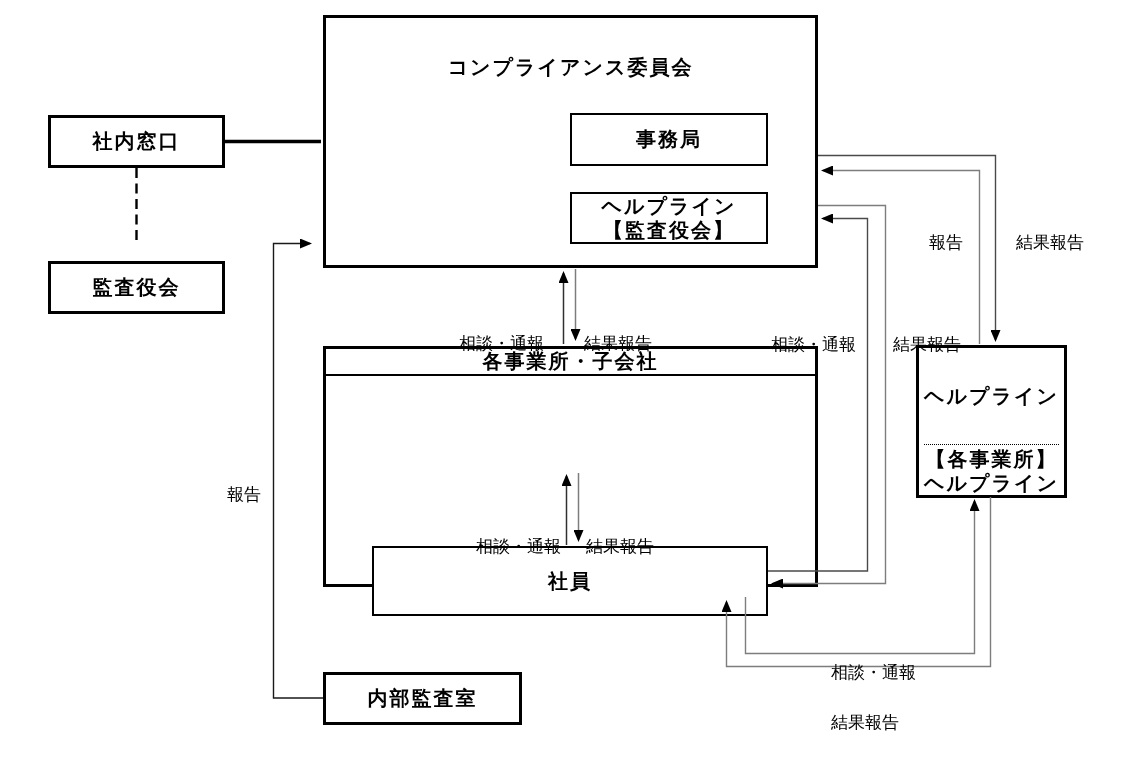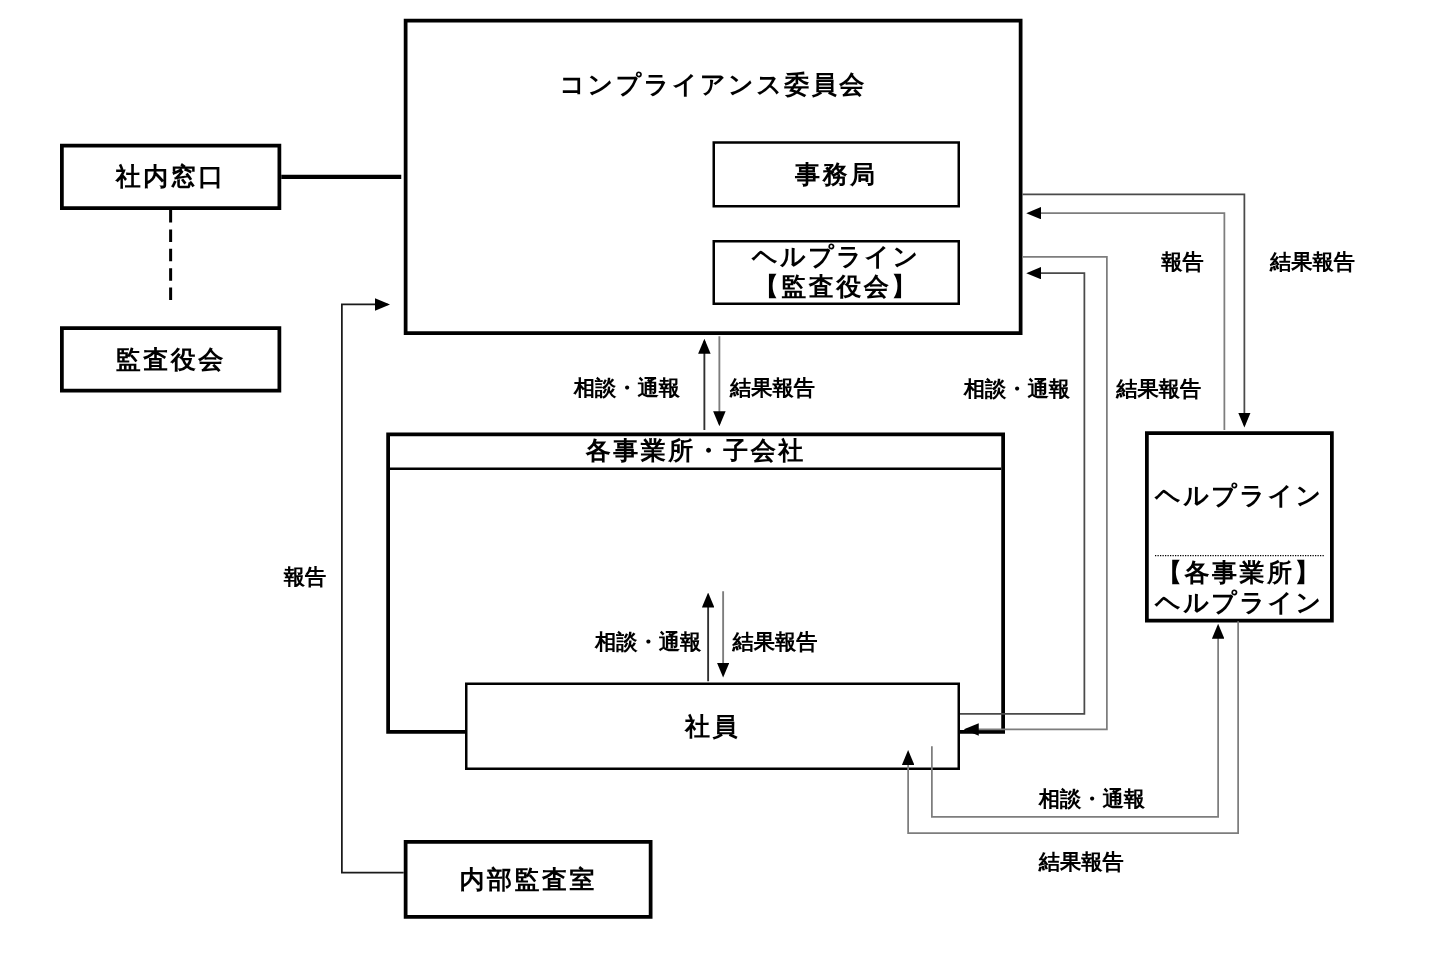--- a/index.html
+++ b/index.html
@@ -26,21 +26,21 @@
     font-weight:bold;font-size:20px;letter-spacing:2px;
   }
   .two-line{display:block;text-align:center;line-height:24px;}
   .ext-box{display:flex;flex-direction:column;padding:0;z-index:2;}
   .ext-top{
     height:99px;display:flex;align-items:center;justify-content:center;
     border-bottom:1px dotted #000;box-sizing:border-box;
   }
   .ext-bottom{flex:1;text-align:center;line-height:22px;padding-top:2px;}
   .edge-label{
-    position:absolute;font-weight:bold;font-size:17px;white-space:nowrap;z-index:5;
+    position:absolute;font-weight:normal;font-size:17px;white-space:nowrap;z-index:5;margin-top:33px;
   }
   svg.wires{position:absolute;left:0;top:0;z-index:4;pointer-events:none;}
 </style>
 </head>
 <body>
 
 <div id="canvas">
 
   <svg class="wires" width="1145" height="763" viewBox="0 0 1145 763">
     <defs>
@@ -90,30 +90,30 @@
     <span>事務局</span>
   </div>
 
   <div class="box inner" style="left:570px;top:192px;width:198px;height:52px;">
     <span>
       <span class="two-line">ヘルプライン</span>
       <span class="two-line">【監査役会】</span>
     </span>
   </div>
 
-  <div class="box container" style="left:309px;top:346px;width:495px;height:241px;">
+  <div class="box container" style="left:323px;top:346px;width:495px;height:241px;">
     <div class="sites-title">各事業所・子会社</div>
   </div>
 
 
   <div class="box inner" style="left:372px;top:546px;width:396px;height:70px;">
     <span>社員</span>
   </div>
 
-  <div class="box top-thick" style="left:323px;top:672px;width:199px;height:63px;">
+  <div class="box top-thick" style="left:323px;top:672px;width:199px;height:53px;">
     <span>内部監査室</span>
   </div>
 
   <div class="box ext-box" style="left:916px;top:345px;width:151px;height:153px;">
     <div class="ext-top">ヘルプライン</div>
     <div class="ext-bottom">
       <span class="two-line">【各事業所】</span>
       <span class="two-line">ヘルプライン</span>
     </div>
   </div>

